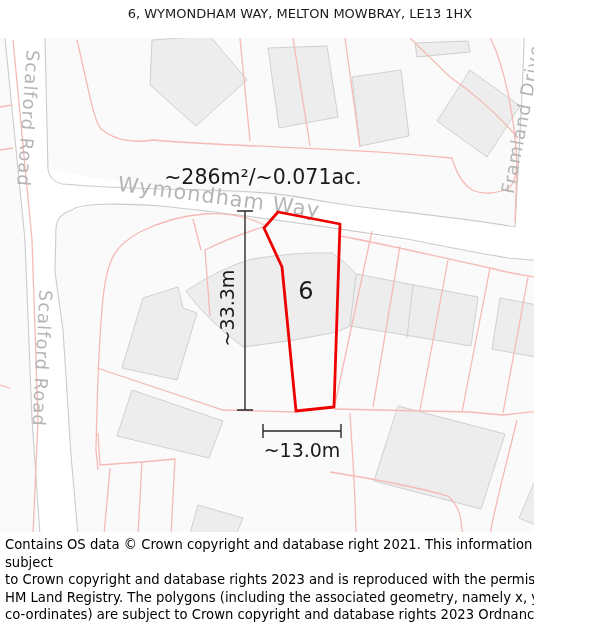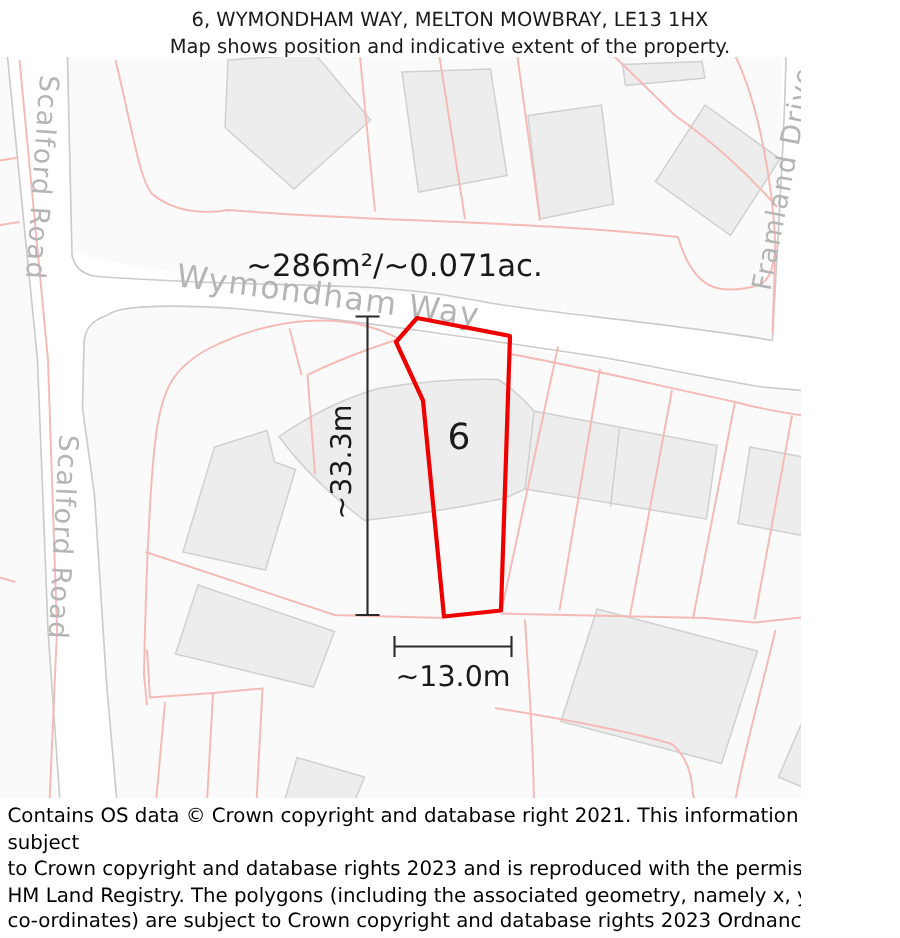--- a/index.html
+++ b/index.html
@@ -21,21 +21,20 @@
   .street{fill:var(--street-label,#b5b5b5);font-family:"DejaVu Sans",sans-serif;}
   .black-label{fill:#1a1a1a;font-family:"DejaVu Sans",sans-serif;}
 </style>
 </head>
 <body>
 
 <div class="page">
 
   <div class="header">
     <div class="t1">6, WYMONDHAM WAY, MELTON MOWBRAY, LE13 1HX</div>
-    <div class="t2">Map shows position and indicative extent of the property.</div>
   </div>
 
   <div class="map">
     <svg width="600" height="494" viewBox="0 0 600 494">
       <g transform="translate(0,-38)">
 
         <path class="road-fill" d="M5,38 L45,38 L48,170 L56,218 L55,272 L63,330 L71,455 L78,535 L38,535 L32,420 L25,240 Z"></path>
         <path class="road-fill" d="M48,168 C120,188 233,191 327,202 C380,208 460,217 544,231 L600,243 L600,266 L508,258
                  C430,245 340,229 160,206 C100,201 60,206 56,228 L49,195 Z"></path>
         <path class="road-fill" d="M521,38 L566,38 C559,100 550,170 544,231 L515,227 C518,160 522,90 521,38 Z"></path>

